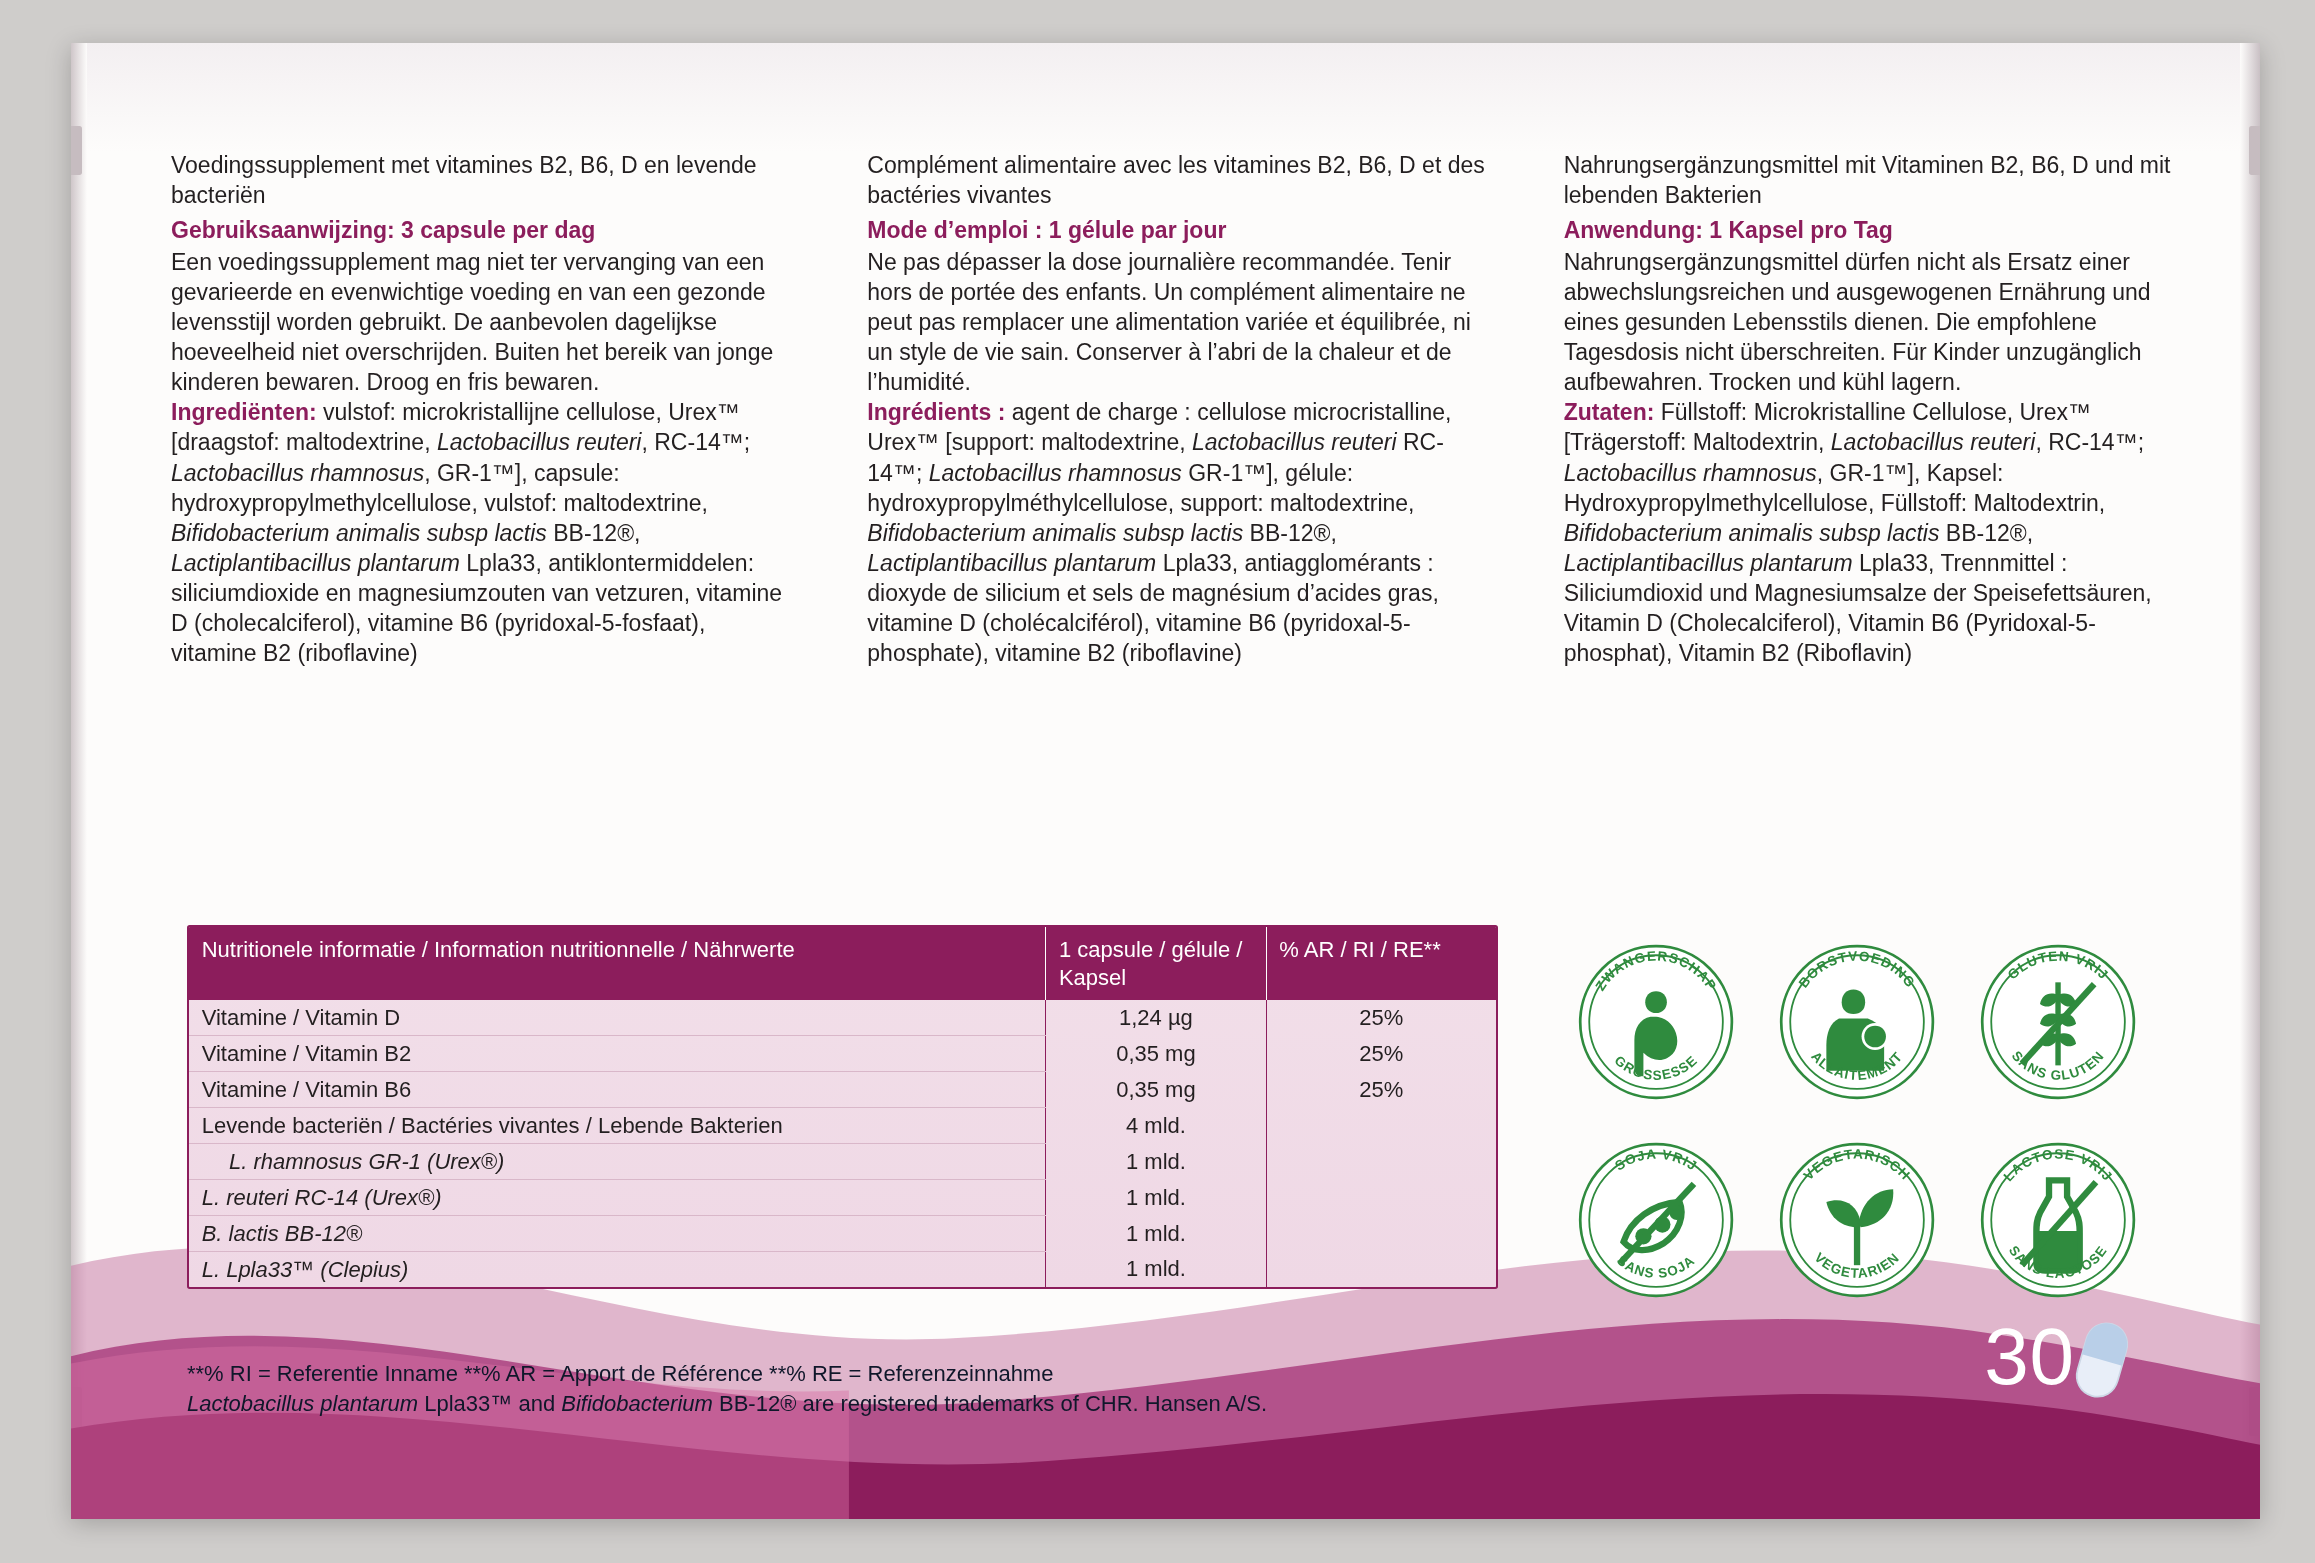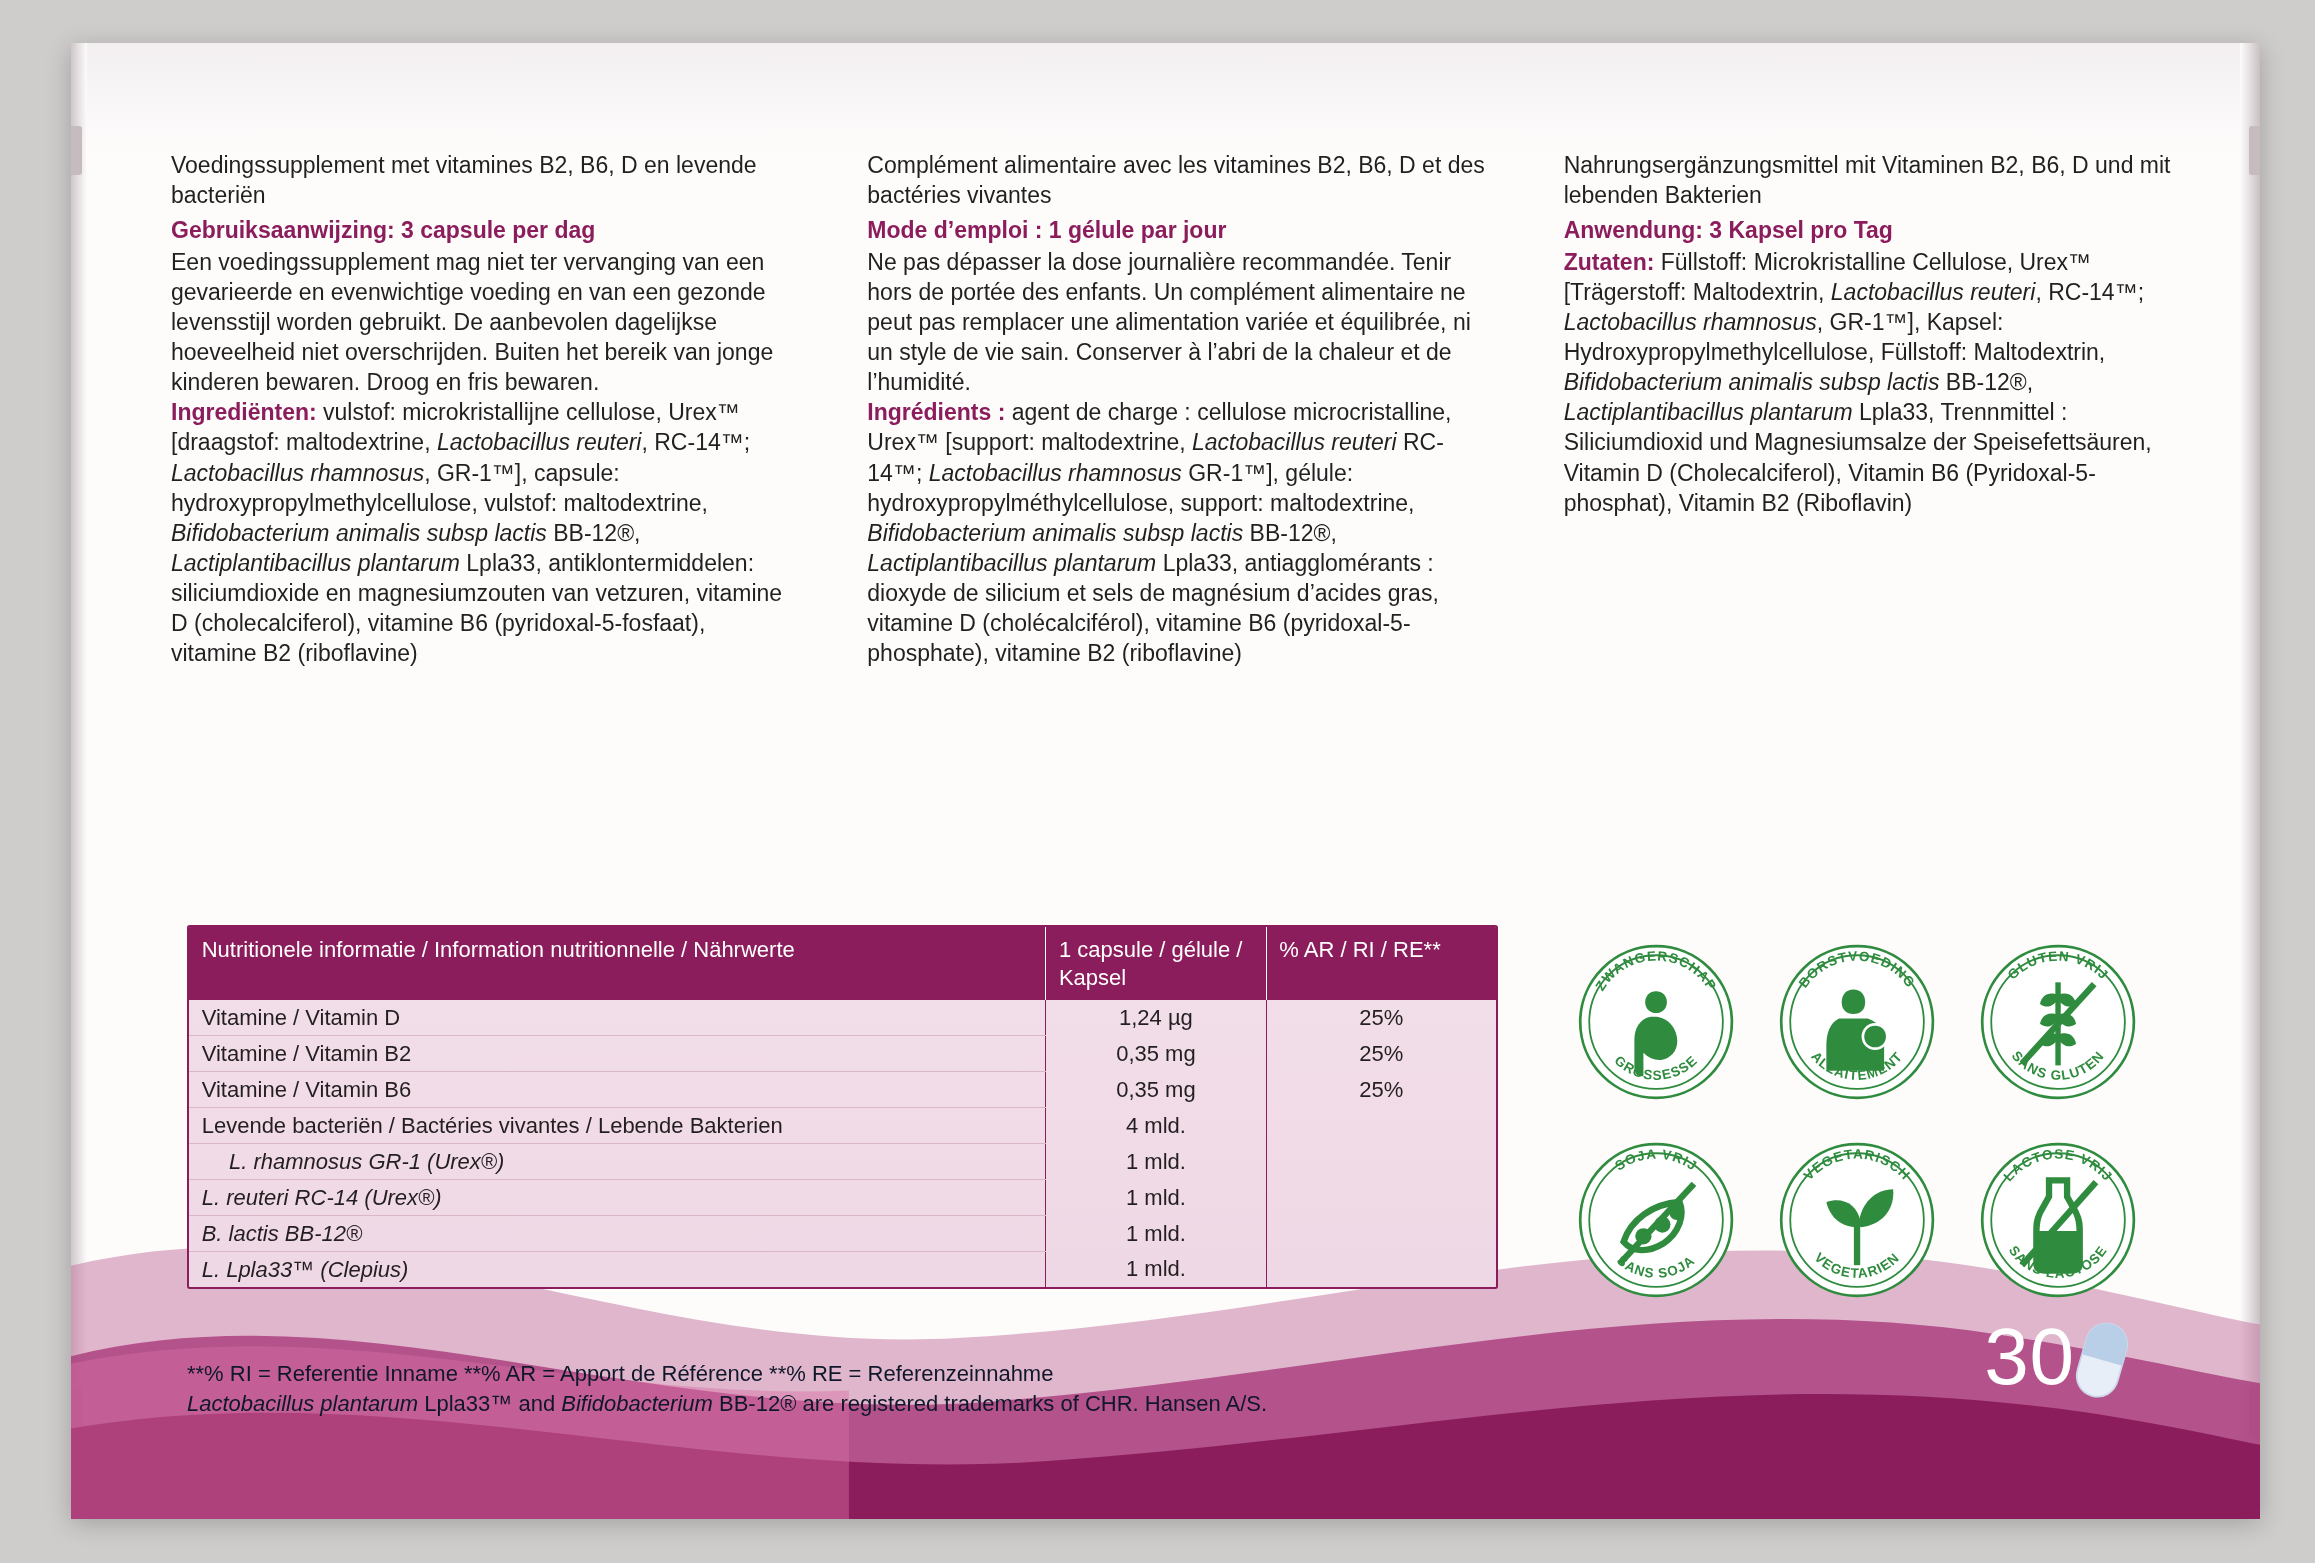--- a/index.html
+++ b/index.html
@@ -102,21 +102,22 @@
 
       <div class="col">
         <p class="lead">Complément alimentaire avec les vitamines B2, B6, D et des bactéries vivantes</p>
         <p class="hd">Mode d’emploi : 1 gélule par jour</p>
         <p>Ne pas dépasser la dose journalière recommandée. Tenir hors de portée des enfants. Un complément alimentaire ne peut pas remplacer une alimentation variée et équilibrée, ni un style de vie sain. Conserver à l’abri de la chaleur et de l’humidité.</p>
         <p class="ingr"><span class="lbl">Ingrédients :</span><span> agent de charge : cellulose microcristalline, Urex™ [support: maltodextrine, </span><span class="it">Lactobacillus reuteri</span><span> RC-14™; </span><span class="it">Lactobacillus rhamnosus</span><span> GR-1™], gélule: hydroxypropylméthylcellulose, support: maltodextrine, </span><span class="it">Bifidobacterium animalis subsp lactis</span><span> BB-12®, </span><span class="it">Lactiplantibacillus plantarum</span><span> Lpla33, antiagglomérants : dioxyde de silicium et sels de magnésium d’acides gras, vitamine D (cholécalciférol), vitamine B6 (pyridoxal-5-phosphate), vitamine B2 (riboflavine)</span></p>
       </div>
 
       <div class="col">
         <p class="lead">Nahrungsergänzungsmittel mit Vitaminen B2, B6, D und mit lebenden Bakterien</p>
-        <p class="hd">Anwendung: 3 Kapsel pro Tag</p>
+        <p class="hd">Anwendung: 1 Kapsel pro Tag</p>
+        <p>Nahrungsergänzungsmittel dürfen nicht als Ersatz einer abwechslungsreichen und ausgewogenen Ernährung und eines gesunden Lebensstils dienen. Die empfohlene Tagesdosis nicht überschreiten. Für Kinder unzugänglich aufbewahren. Trocken und kühl lagern.</p>
         <p class="ingr"><span class="lbl">Zutaten:</span><span> Füllstoff: Microkristalline Cellulose, Urex™ [Trägerstoff: Maltodextrin, </span><span class="it">Lactobacillus reuteri</span><span>, RC-14™; </span><span class="it">Lactobacillus rhamnosus</span><span>, GR-1™], Kapsel: Hydroxypropylmethylcellulose, Füllstoff: Maltodextrin, </span><span class="it">Bifidobacterium animalis subsp lactis</span><span> BB-12®, </span><span class="it">Lactiplantibacillus plantarum</span><span> Lpla33, Trennmittel : Siliciumdioxid und Magnesiumsalze der  Speisefettsäuren, Vitamin D (Cholecalciferol), Vitamin B6 (Pyridoxal-5-phosphat), Vitamin B2 (Riboflavin)</span></p>
       </div>
     </div>
 
     <div class="nutri">
       <table>
         <thead>
           <tr>
             <td class="c1">Nutritionele informatie / Information nutritionnelle / Nährwerte</td>
             <td class="c2">1 capsule / gélule / Kapsel</td>

